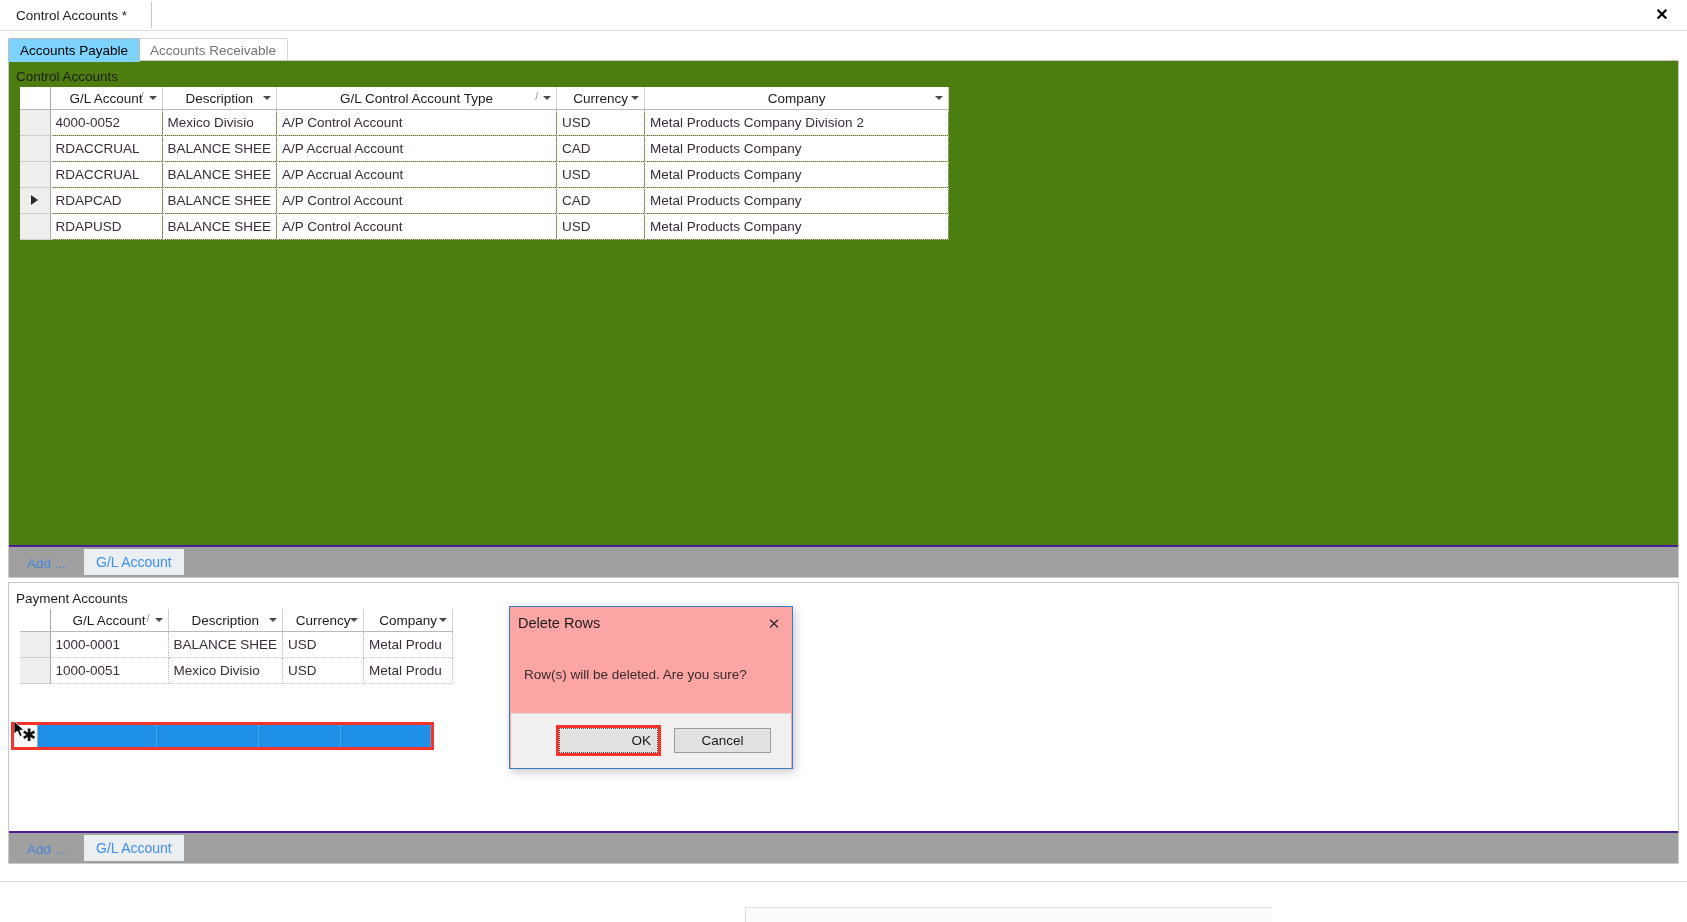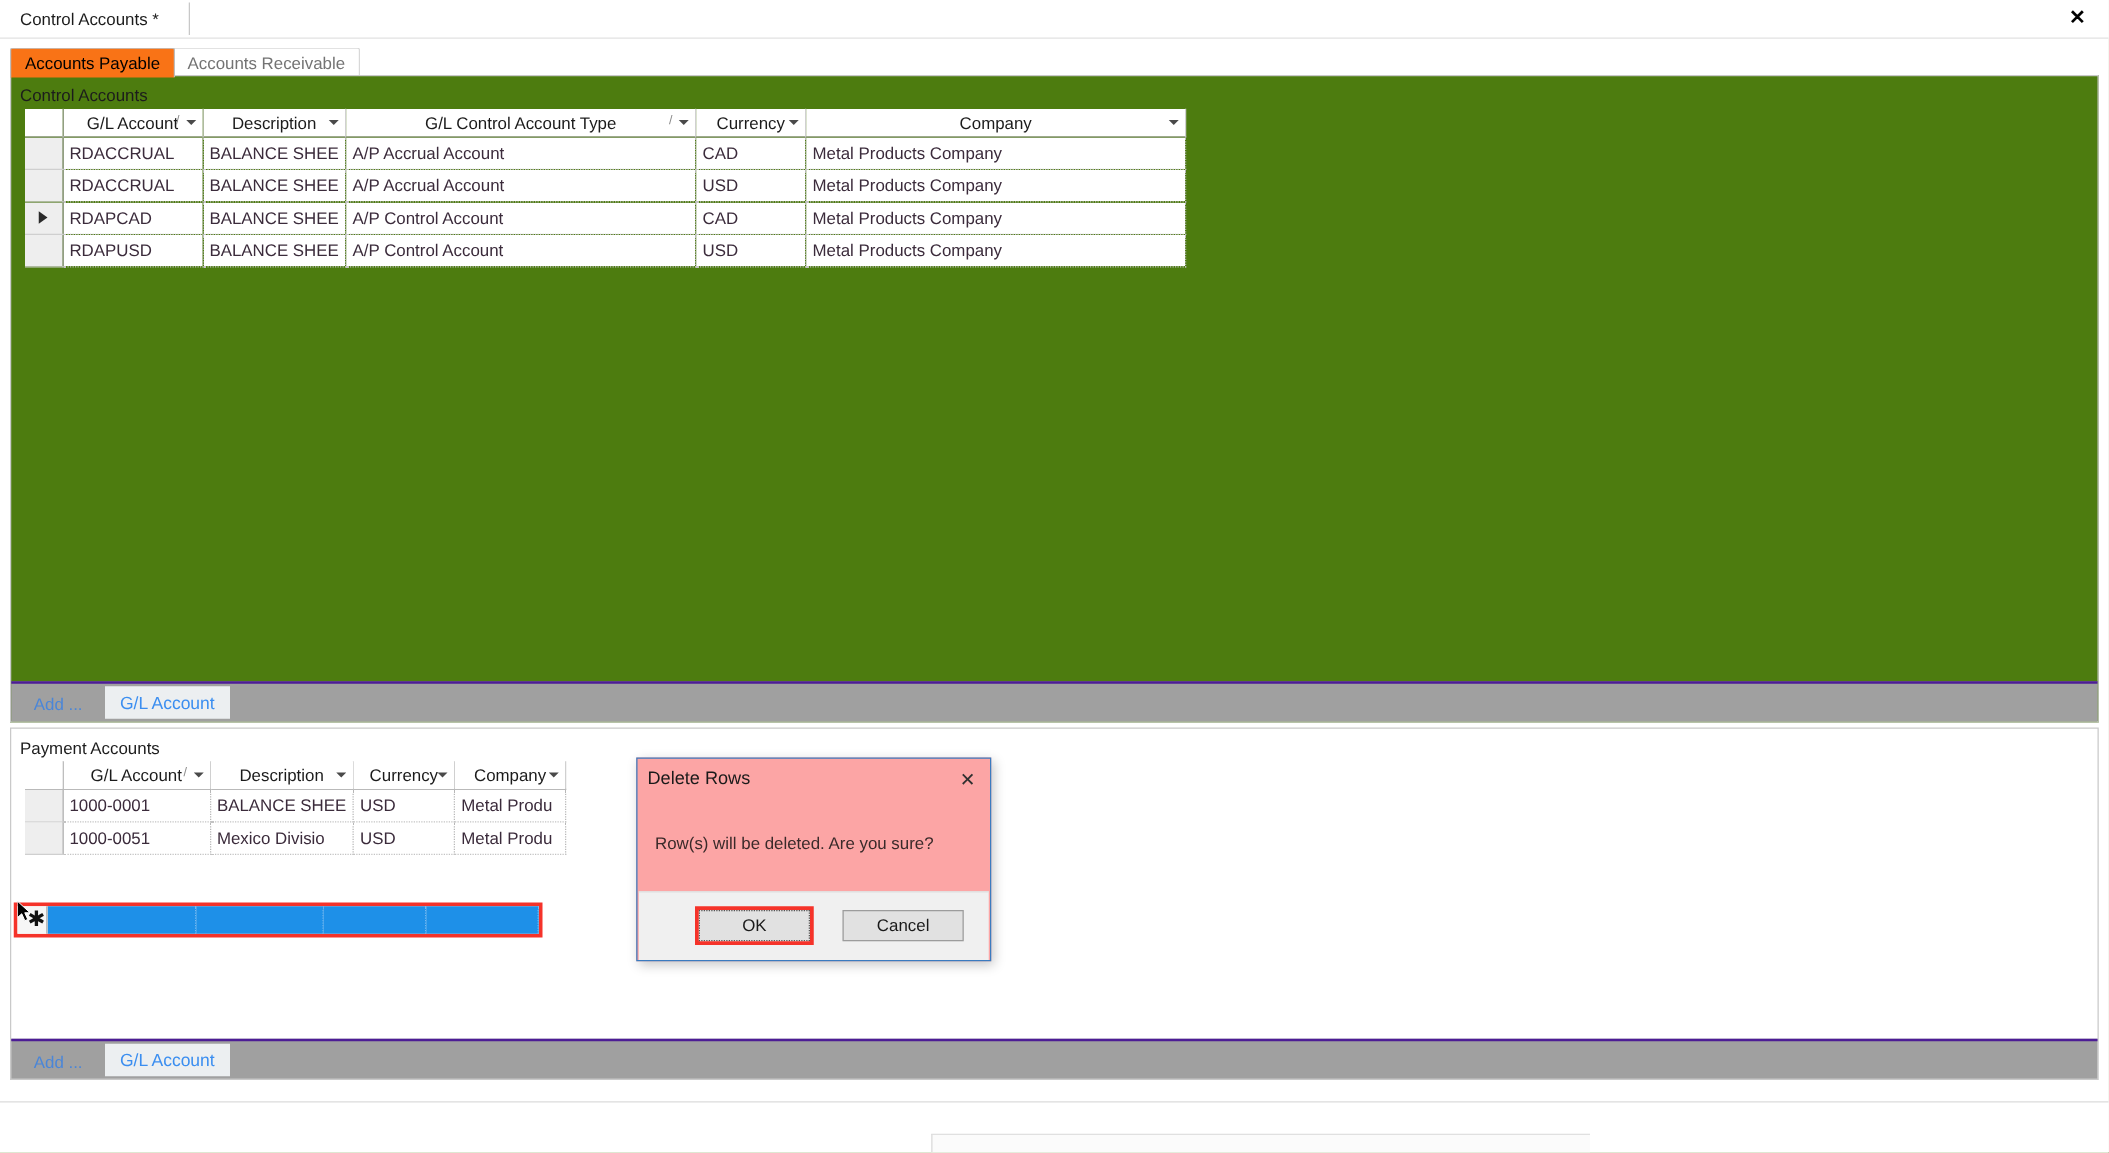--- a/index.html
+++ b/index.html
@@ -68,21 +68,21 @@
     font-size: 13.5px;
     color: #737373;
     background: #f0f0f0;
     border: 1px solid #bfbfbf;
     border-bottom: none;
     border-radius: 2px 2px 0 0;
     white-space: nowrap;
     cursor: pointer;
   }
   .ptab.active {
-    background: #f97316;
+    background: #7dd3fc;
     border-color: #bdbdbd;
     z-index: 3;
     color: #000;
   }
   .ptab0 { left: 0; }
   .ptab1 { left: 130px; background:#ffffff; border-color:#d8d8d8; }
 
   
   .panel-upper {
     position: absolute;
@@ -295,23 +295,24 @@
     background: #e1e1e1;
     border: 1px solid #9c9c9c;
     font-size: 13.5px;
     font-family: "Liberation Sans", sans-serif;
     color: #1a1a1a;
     cursor: pointer;
     box-sizing: border-box;
   }
   .btn-ok {
     left: 48px;
-    width: 89px;
+    width: 99px;
     border: 1px dotted #555;
     outline: 3px solid #f5332a;
+    text-align: right;
   }
   .btn-cancel {
     left: 163px;
     width: 97px;
     text-align: center;
   }
 
   
   .statusband {
     position: absolute;
@@ -372,20 +373,28 @@
           <th><span>G/L Account</span><span class="sortmark">/</span><span class="hdrcaret"></span></th>
           <th><span>Description</span><span class="hdrcaret"></span></th>
           <th><span>G/L Control Account Type</span><span class="sortmark">/</span><span class="hdrcaret"></span></th>
           <th><span>Currency</span><span class="hdrcaret"></span></th>
           <th><span>Company</span><span class="hdrcaret"></span></th>
         </tr>
       </thead>
       <tbody>
         <tr>
           <td class="rowsel"></td>
+          <td>4000-0052</td>
+          <td>Mexico Divisio</td>
+          <td>A/P Control Account</td>
+          <td>USD</td>
+          <td>Metal Products Company Division 2</td>
+        </tr>
+        <tr>
+          <td class="rowsel"></td>
           <td>RDACCRUAL</td>
           <td>BALANCE SHEE</td>
           <td>A/P Accrual Account</td>
           <td>CAD</td>
           <td>Metal Products Company</td>
         </tr>
         <tr>
           <td class="rowsel"></td>
           <td>RDACCRUAL</td>
           <td>BALANCE SHEE</td>

